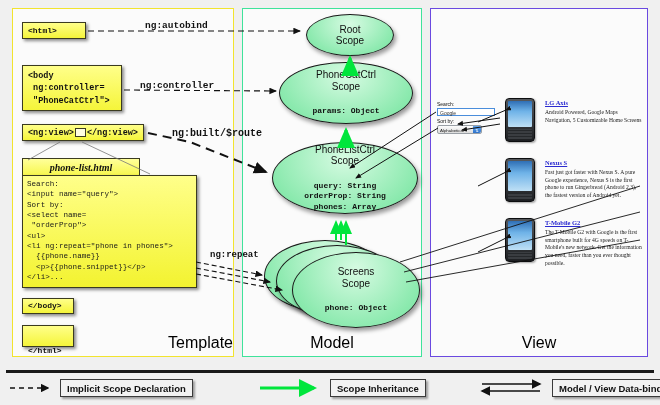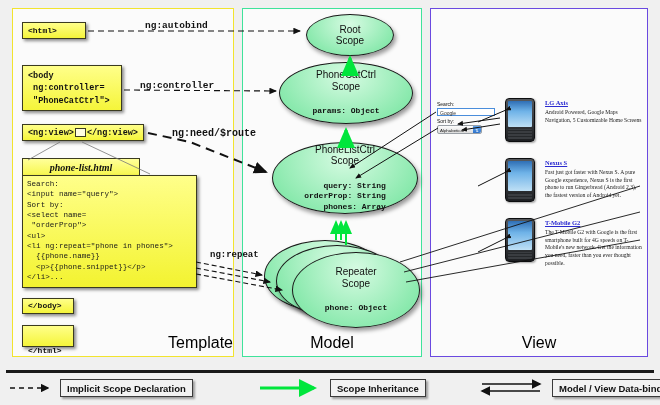--- a/index.html
+++ b/index.html
@@ -46,21 +46,21 @@
 
   
   .scope{position:absolute;border-radius:50%;
          background:radial-gradient(ellipse at 50% 22%,#d6fbe2 0%,#a8f0c2 45%,#6fe39b 100%);
          border:1.4px solid #1a1a1a;box-sizing:border-box;
          box-shadow:2px 3px 4px rgba(0,0,0,.4);
          display:flex;flex-direction:column;align-items:center;justify-content:center;}
   .scope .ttl{font-family:"Liberation Sans",sans-serif;font-size:10px;color:#111;
               text-align:center;line-height:1.15;}
   .scope .props{font-family:"Liberation Mono",monospace;font-weight:bold;font-size:8px;
-                color:#111;text-align:right;line-height:1.3;margin-top:14px;white-space:pre;}
+                color:#111;text-align:center;line-height:1.3;margin-top:14px;white-space:pre;}
   #scope-root{left:306px;top:14px;width:88px;height:42px;}
   #scope-catctrl{left:279px;top:62px;width:134px;height:62px;}
   #scope-listctrl{left:272px;top:142px;width:146px;height:72px;}
   #rep-stack{position:absolute;left:264px;top:238px;width:156px;height:90px;}
   .rep{position:absolute;width:122px;height:72px;}
   #rep1{left:0;top:2px;}
   #rep2{left:12px;top:7px;}
   #rep3{left:28px;top:14px;width:128px;height:76px;}
 
   
@@ -176,21 +176,21 @@
 Scope</div>
     <div class="props">query: String
 orderProp: String
 phones: Array</div>
   </div>
 
   <div id="rep-stack">
     <div class="scope rep" id="rep1"></div>
     <div class="scope rep" id="rep2"></div>
     <div class="scope rep" id="rep3">
-      <div class="ttl" style="white-space:pre">Repeater
+      <div class="ttl" style="white-space:pre">Screens
 Scope</div>
       <div class="props">phone: Object</div>
     </div>
   </div>
 
   <div class="col" id="col-view">
     <div class="col-label">View</div>
   </div>
 
   <div id="search-widget">
@@ -231,21 +231,21 @@
         <div class="ph-keys" style="height:18%"></div>
     </div>
     <div class="ph-txt">
       <div class="ph-name">T-Mobile G2</div>
       <div class="ph-desc">The T-Mobile G2 with Google is the first smartphone built for 4G speeds on T-Mobile's new network. Get the information you need, faster than you ever thought possible.</div>
     </div>
   </div>
 
   <div class="conn-lbl" id="lbl-autobind">ng:autobind</div>
   <div class="conn-lbl" id="lbl-controller">ng:controller</div>
-  <div class="conn-lbl" id="lbl-ngview">ng:need/$route</div>
+  <div class="conn-lbl" id="lbl-ngview">ng:built/$route</div>
   <div class="conn-lbl" id="lbl-repeat">ng:repeat</div>
 
   <svg class="overlay">
     <defs>
       <marker id="ahBlack" markerWidth="7" markerHeight="7" refX="6" refY="3" orient="auto">
         <path d="M0,0 L7,3 L0,6 z" fill="#111"></path>
       </marker>
       <marker id="ahGreen" markerWidth="7" markerHeight="7" refX="6" refY="3" orient="auto">
         <path d="M0,0 L7,3 L0,6 z" fill="#00e63c"></path>
       </marker>

